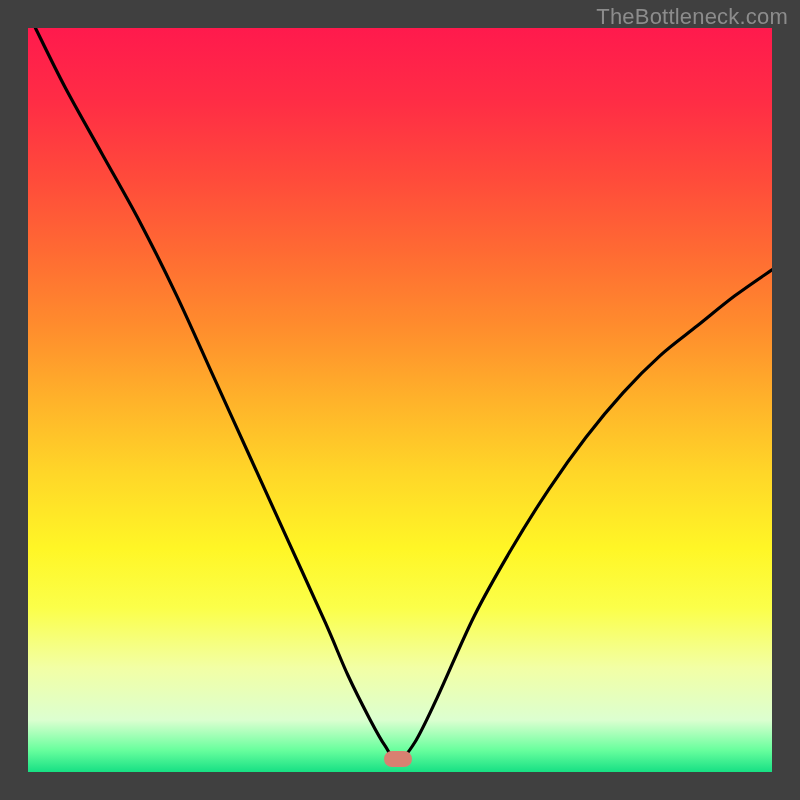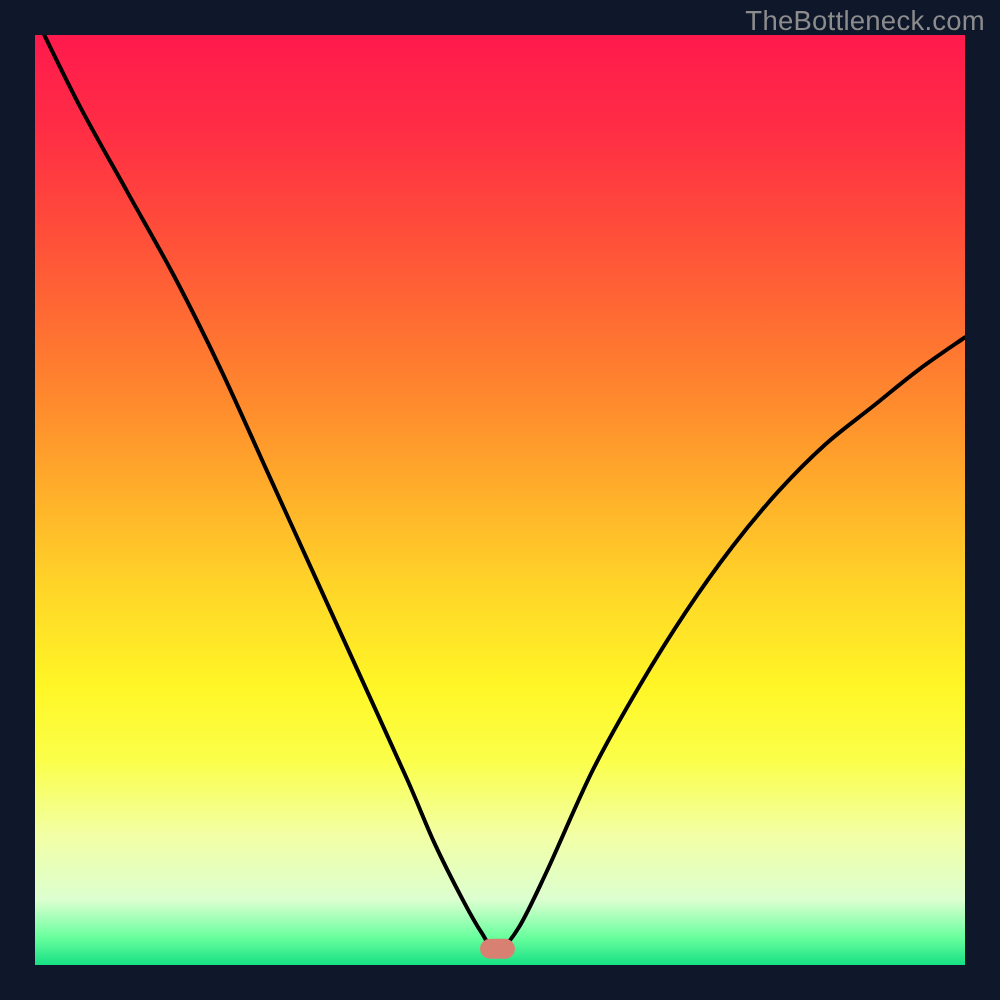--- a/index.html
+++ b/index.html
@@ -8,21 +8,21 @@
     width: 800px;
     height: 800px;
     background: #000;
     overflow: hidden;
     font-family: Arial, Helvetica, sans-serif;
   }
   .frame {
     position: relative;
     width: 800px;
     height: 800px;
-    background: #0f172a;
+    background: #404040;
   }
   .plot {
     position: absolute;
     left: 28px;
     top: 28px;
     width: 744px;
     height: 744px;
     overflow: hidden;
     background: linear-gradient(
       to bottom,

